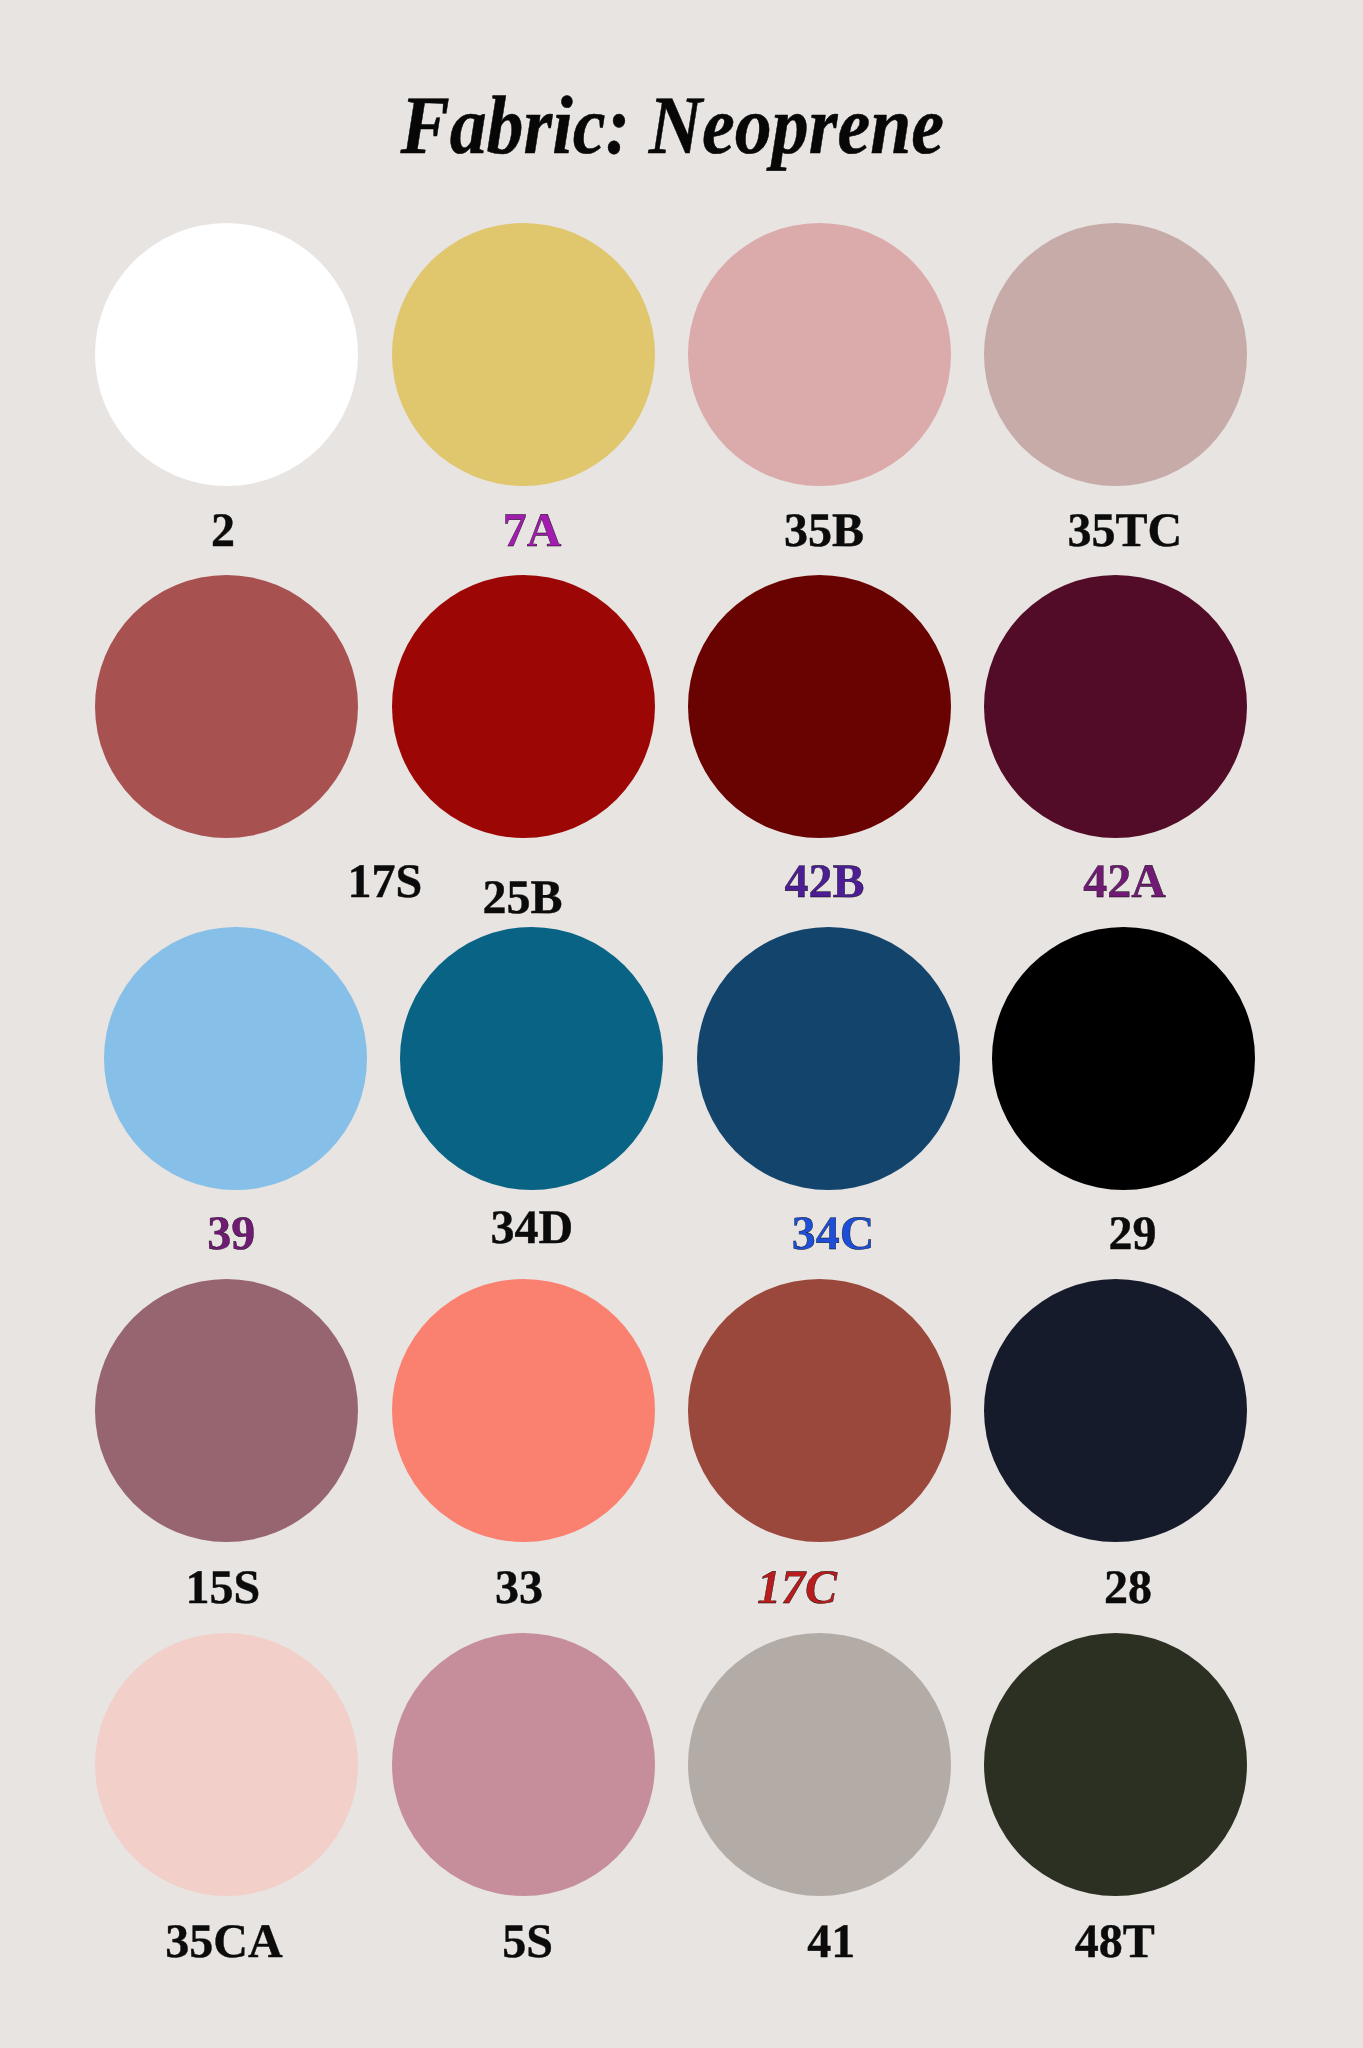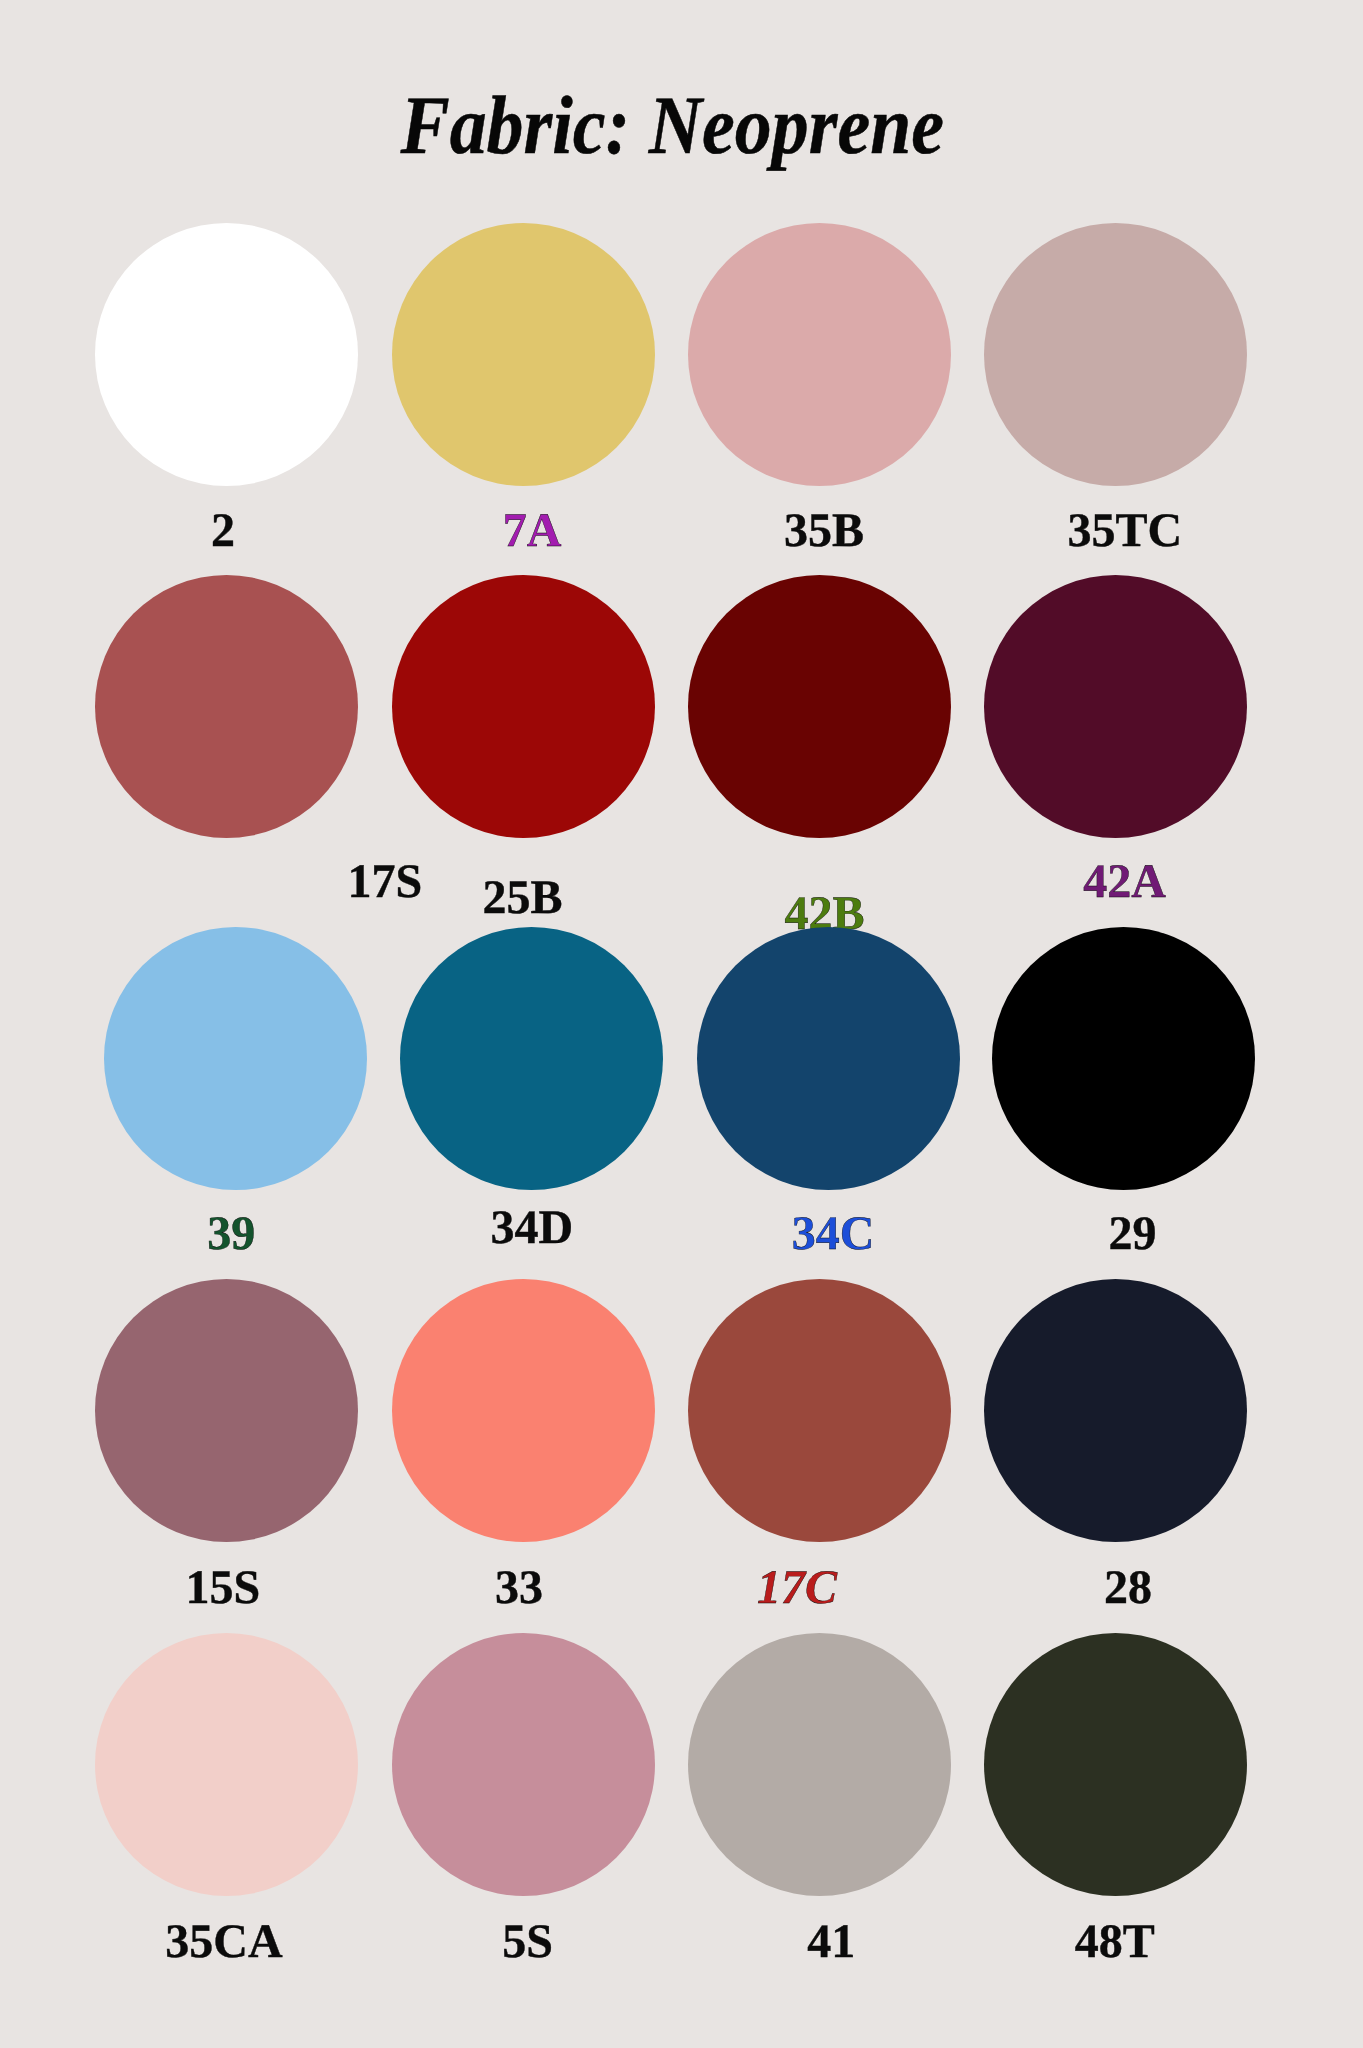--- a/index.html
+++ b/index.html
@@ -88,29 +88,29 @@
       <div class="swatch-cell">
         <span class="swatch-dot" style="background: rgb(168, 81, 81); width: 263px; height: 263px; left: 95.3px; top: 574.7px;"></span>
         <span class="swatch-label" style="left: 22.1px; top: 858px; width: 400px; color: rgb(11, 11, 11); text-align: right;">17S</span>
       </div>
       <div class="swatch-cell">
         <span class="swatch-dot" style="background: rgb(156, 7, 6); width: 263px; height: 263px; left: 391.9px; top: 574.7px;"></span>
         <span class="swatch-label" style="left: 322.6px; top: 858px; width: 400px; color: rgb(11, 11, 11); margin-top: 16px;">25B</span>
       </div>
       <div class="swatch-cell">
         <span class="swatch-dot" style="background: rgb(105, 3, 2); width: 263px; height: 263px; left: 688px; top: 574.7px;"></span>
-        <span class="swatch-label" style="left: 624.4px; top: 858px; width: 400px; color: #4d7c0f; margin-top: 32px;">42B</span>
+        <span class="swatch-label" style="left: 624.4px; top: 858px; width: 400px; color: #4c1d95;">42B</span>
       </div>
       <div class="swatch-cell">
         <span class="swatch-dot" style="background: rgb(82, 12, 40); width: 263px; height: 263px; left: 983.9px; top: 574.7px;"></span>
         <span class="swatch-label" style="left: 924.5px; top: 858px; width: 400px; color: #701a75;">42A</span>
       </div>
       <div class="swatch-cell">
         <span class="swatch-dot" style="background: rgb(134, 191, 231); width: 263px; height: 263px; left: 103.8px; top: 926.5px;"></span>
-        <span class="swatch-label" style="left: 31.3px; top: 1210.2px; width: 400px; color: #14532d;">39</span>
+        <span class="swatch-label" style="left: 31.3px; top: 1210.2px; width: 400px; color: #701a75;">39</span>
       </div>
       <div class="swatch-cell">
         <span class="swatch-dot" style="background: rgb(8, 99, 132); width: 263px; height: 263px; left: 400.4px; top: 926.5px;"></span>
         <span class="swatch-label" style="left: 331.9px; top: 1204px; width: 400px; color: rgb(11, 11, 11);">34D</span>
       </div>
       <div class="swatch-cell">
         <span class="swatch-dot" style="background: rgb(19, 68, 108); width: 263px; height: 263px; left: 696.5px; top: 926.5px;"></span>
         <span class="swatch-label" style="left: 633.1px; top: 1210.2px; width: 400px; color: #1d4ed8;">34C</span>
       </div>
       <div class="swatch-cell">

